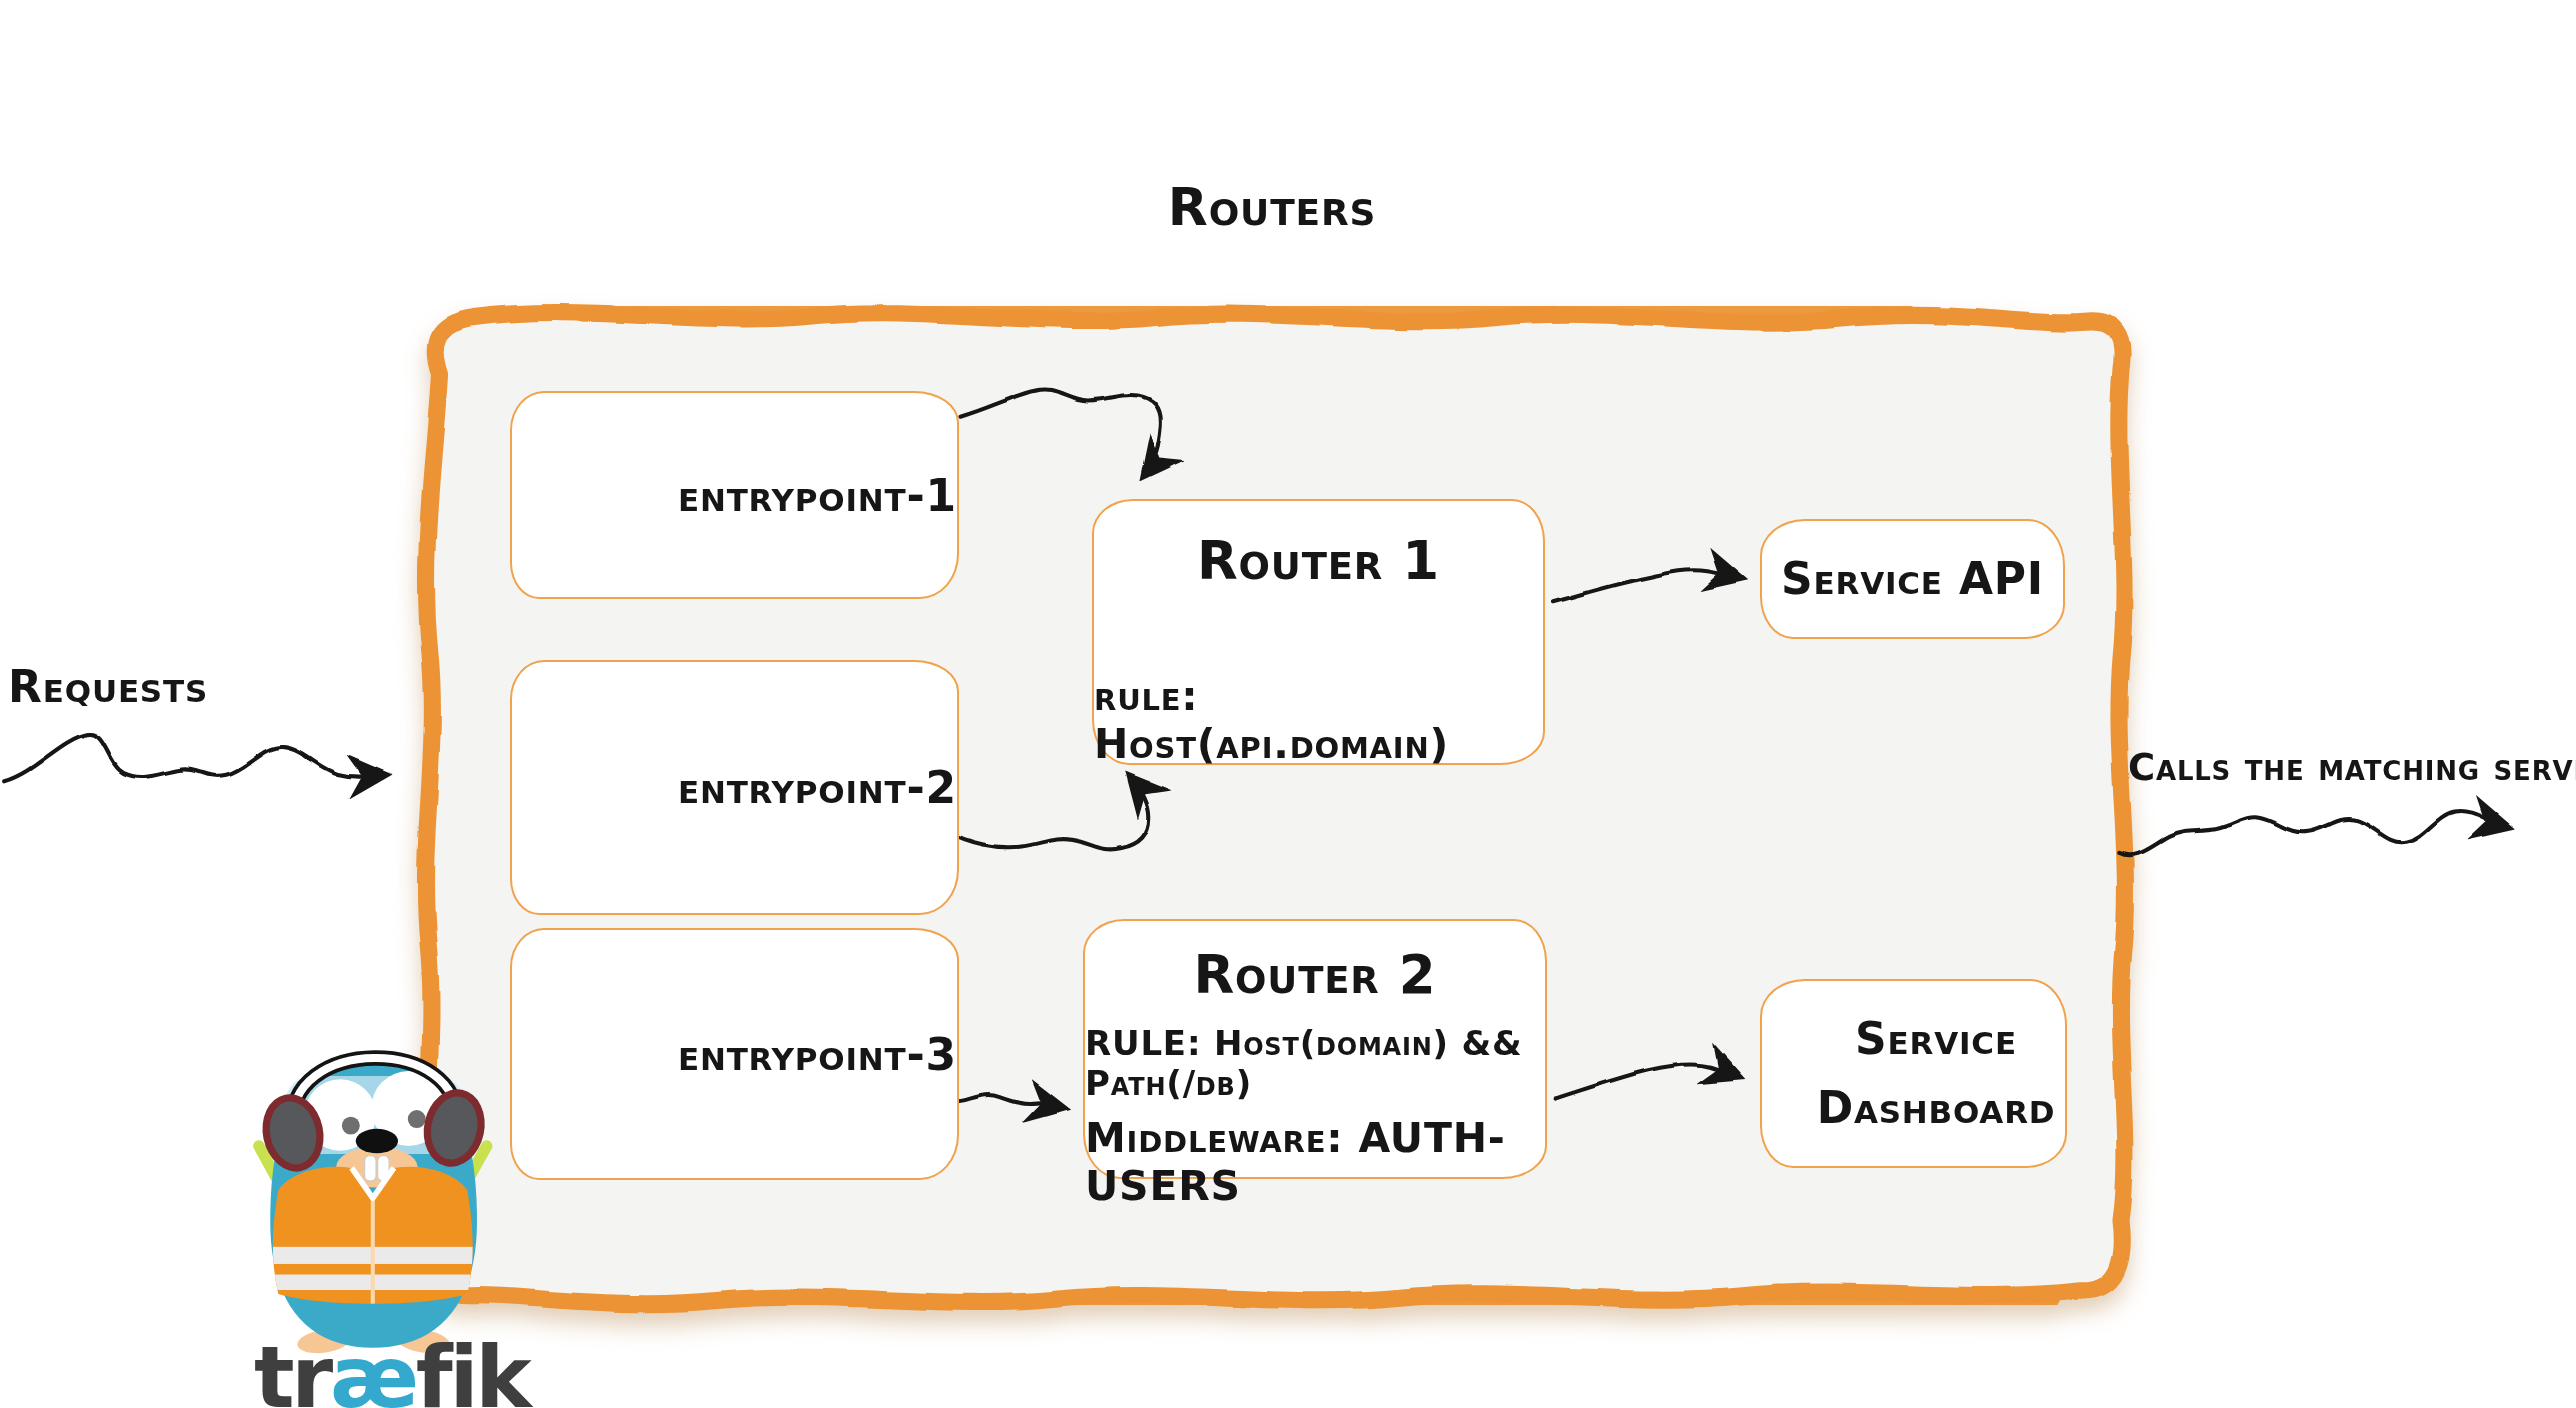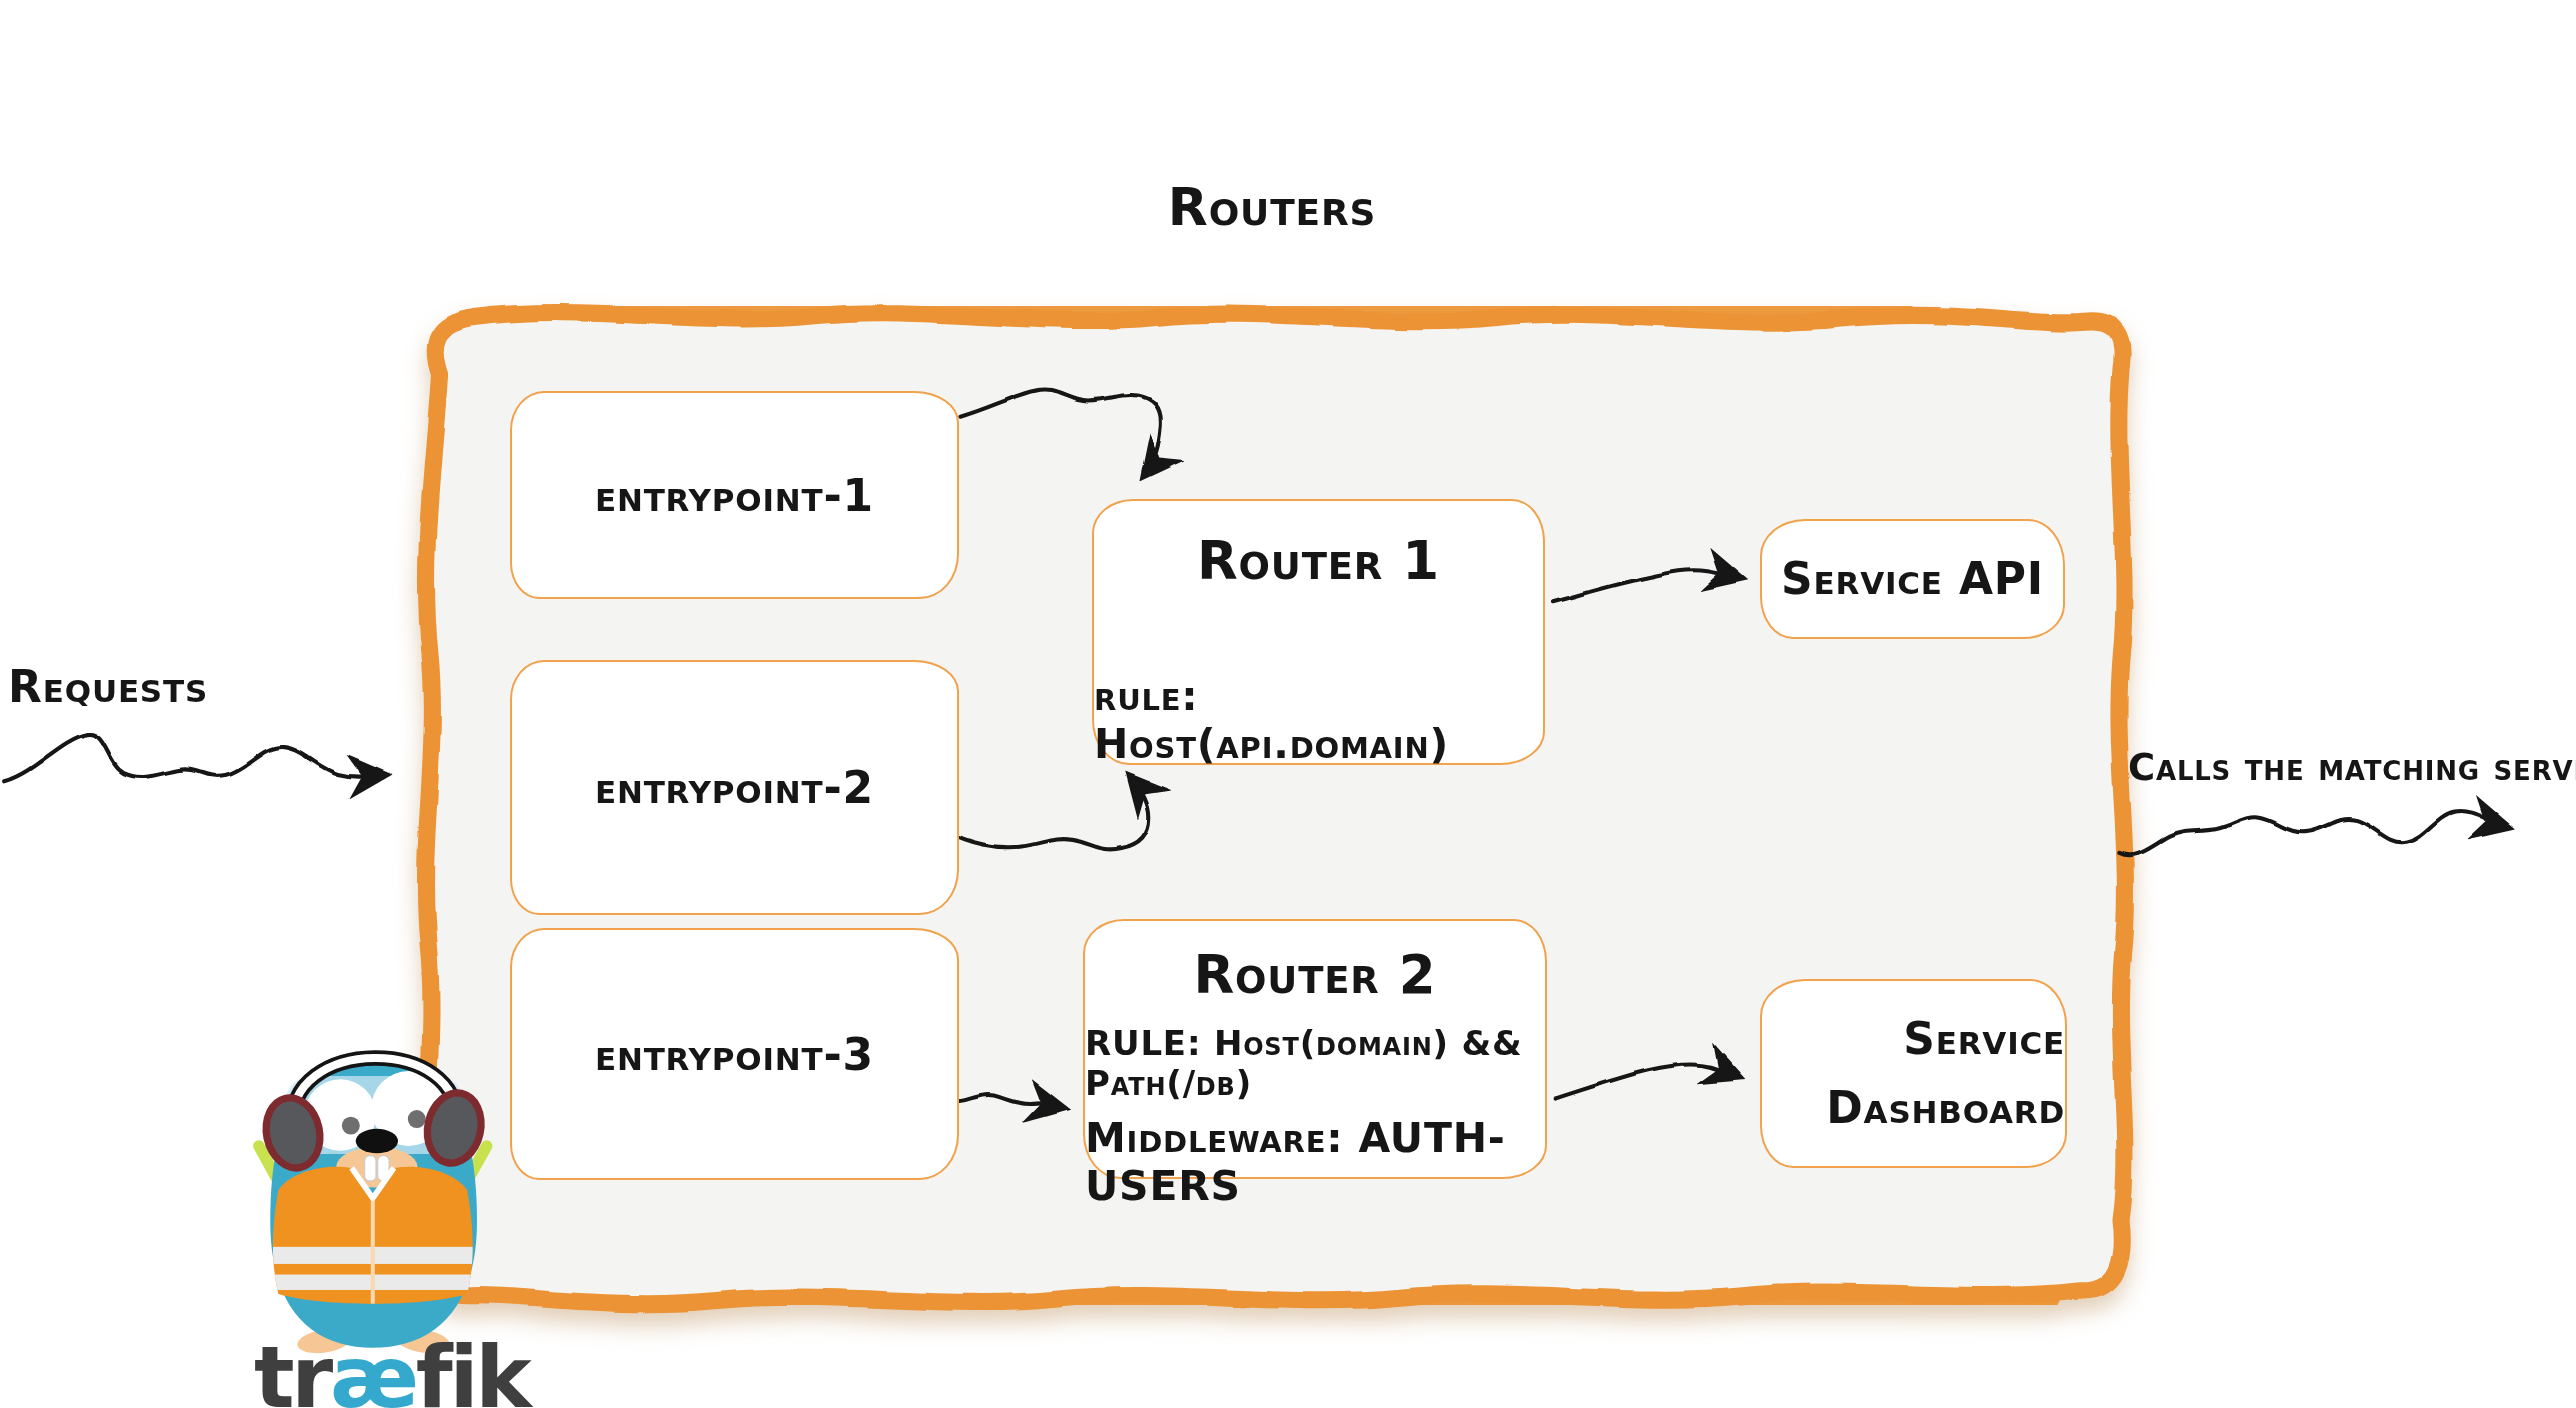--- a/index.html
+++ b/index.html
@@ -9,32 +9,32 @@
   }
   .art{position:absolute;left:0;top:0;width:2576px;height:1408px;}
   .hand{font-variant-caps:small-caps;letter-spacing:0.8px;color:#161616;}
   .abs{position:absolute;}
   .page-title{top:177px;left:1109px;width:326px;text-align:center;font-size:52px;font-weight:600;}
   .node{
     position:absolute;background:#ffffff;border:2.4px solid #F0A24C;
     display:flex;flex-direction:column;align-items:center;justify-content:center;
     box-sizing:border-box;
   }
-  .ep{border-radius:34px 45px 39px 29px / 39px 31px 45px 36px;}
+  .ep{border-radius:34px 45px 39px 29px / 39px 31px 45px 36px;align-items:flex-end;}
   .ep .lbl{font-size:44px;font-weight:600;}
   .router{border-radius:41px 33px 45px 37px / 34px 42px 33px 45px;justify-content:flex-start;}
   .router .rtitle{font-size:53px;font-weight:700;}
   .svc{border-radius:45px 37px 41px 33px / 37px 46px 34px 42px;}
   .svc .lbl{font-size:44px;font-weight:600;line-height:1.55;}
   .r1{padding-top:29px;}
   .r1 .rule{font-size:41px;font-weight:600;margin-top:81px;}
   .r2{padding-top:23px;}
   .r2 .rule{font-size:34px;font-weight:600;margin-top:18px;}
   .r2 .mw{font-size:41px;font-weight:600;margin-top:11.4px;}
-  .svc-dash{align-items:flex-end;padding-left:45px;}
+  .svc-dash{align-items:center;padding-left:45px;}
   .flow-label{font-size:44px;font-weight:600;white-space:nowrap;}
   .requests{top:661px;left:8.1px;}
   .calls{top:746px;left:2128px;font-size:37px;}
   .wordmark{
     top:1328px;left:254px;width:244px;text-align:center;white-space:nowrap;
     font-size:85px;font-weight:600;letter-spacing:-3.3px;color:#3F3F3F;
   }
   .wordmark .ae{color:#35A9CD;}
   .shadowed{filter:drop-shadow(0px 16px 14px rgba(160,95,20,0.30));}
 </style>

